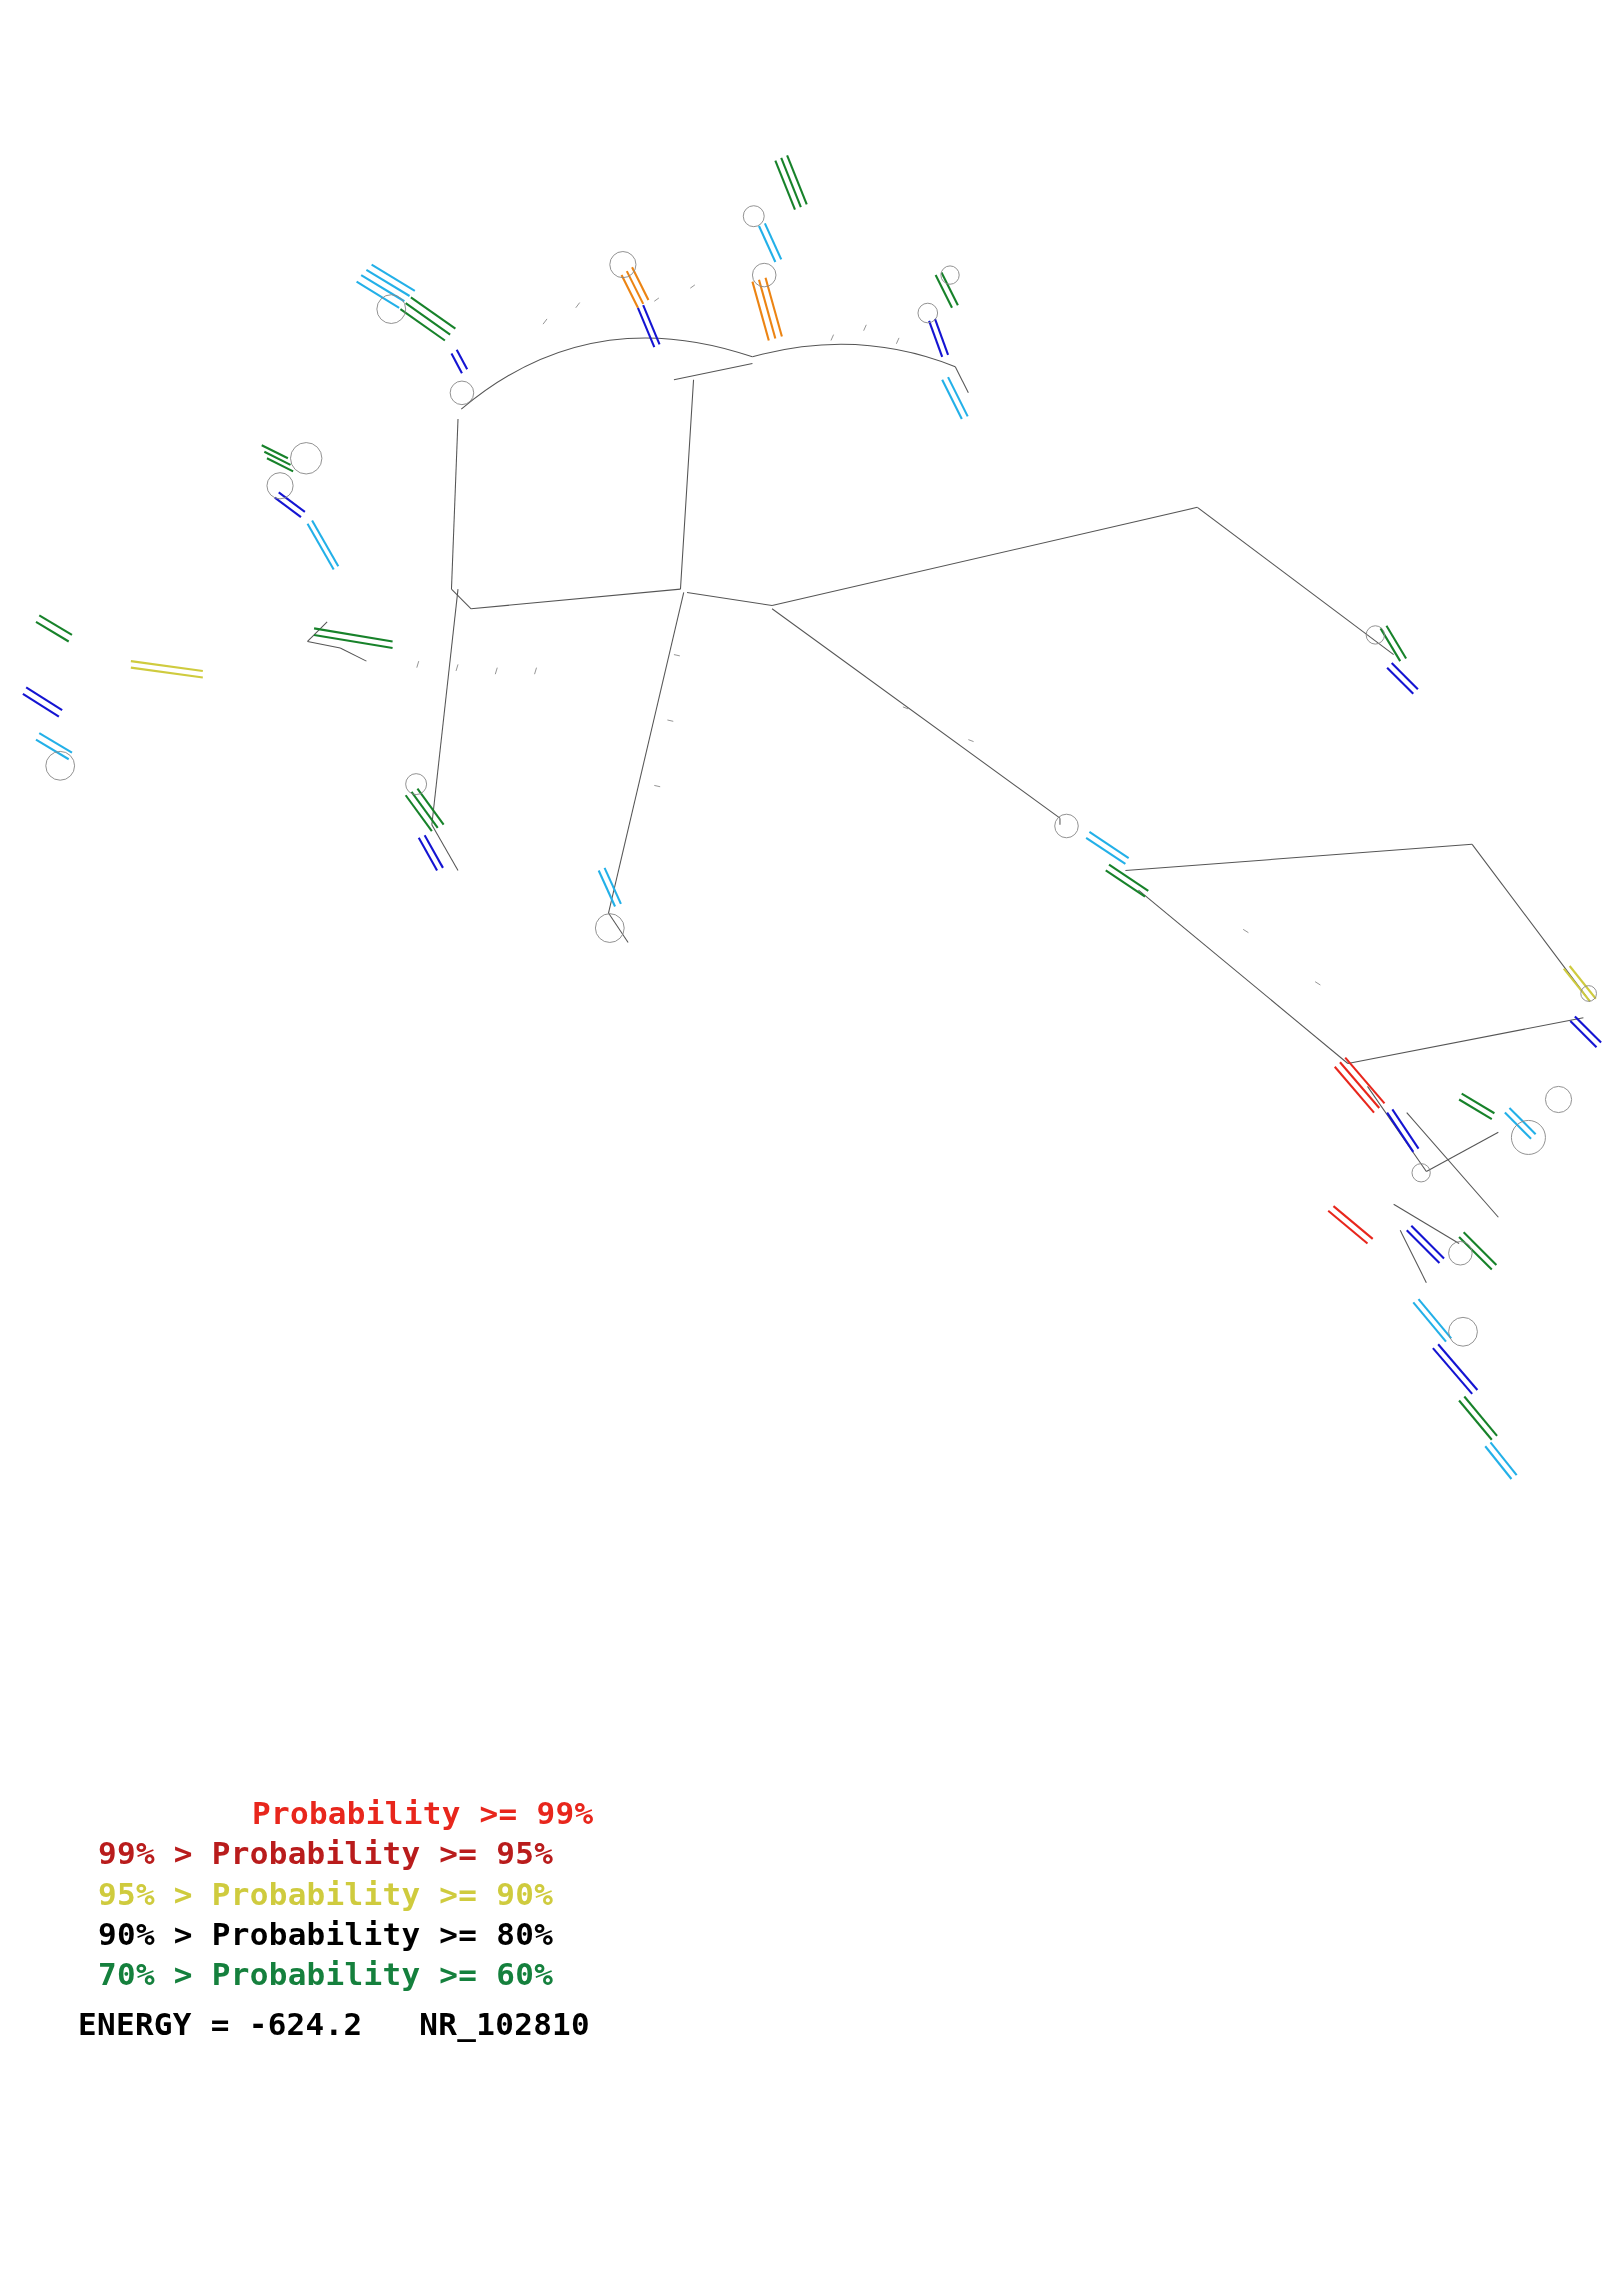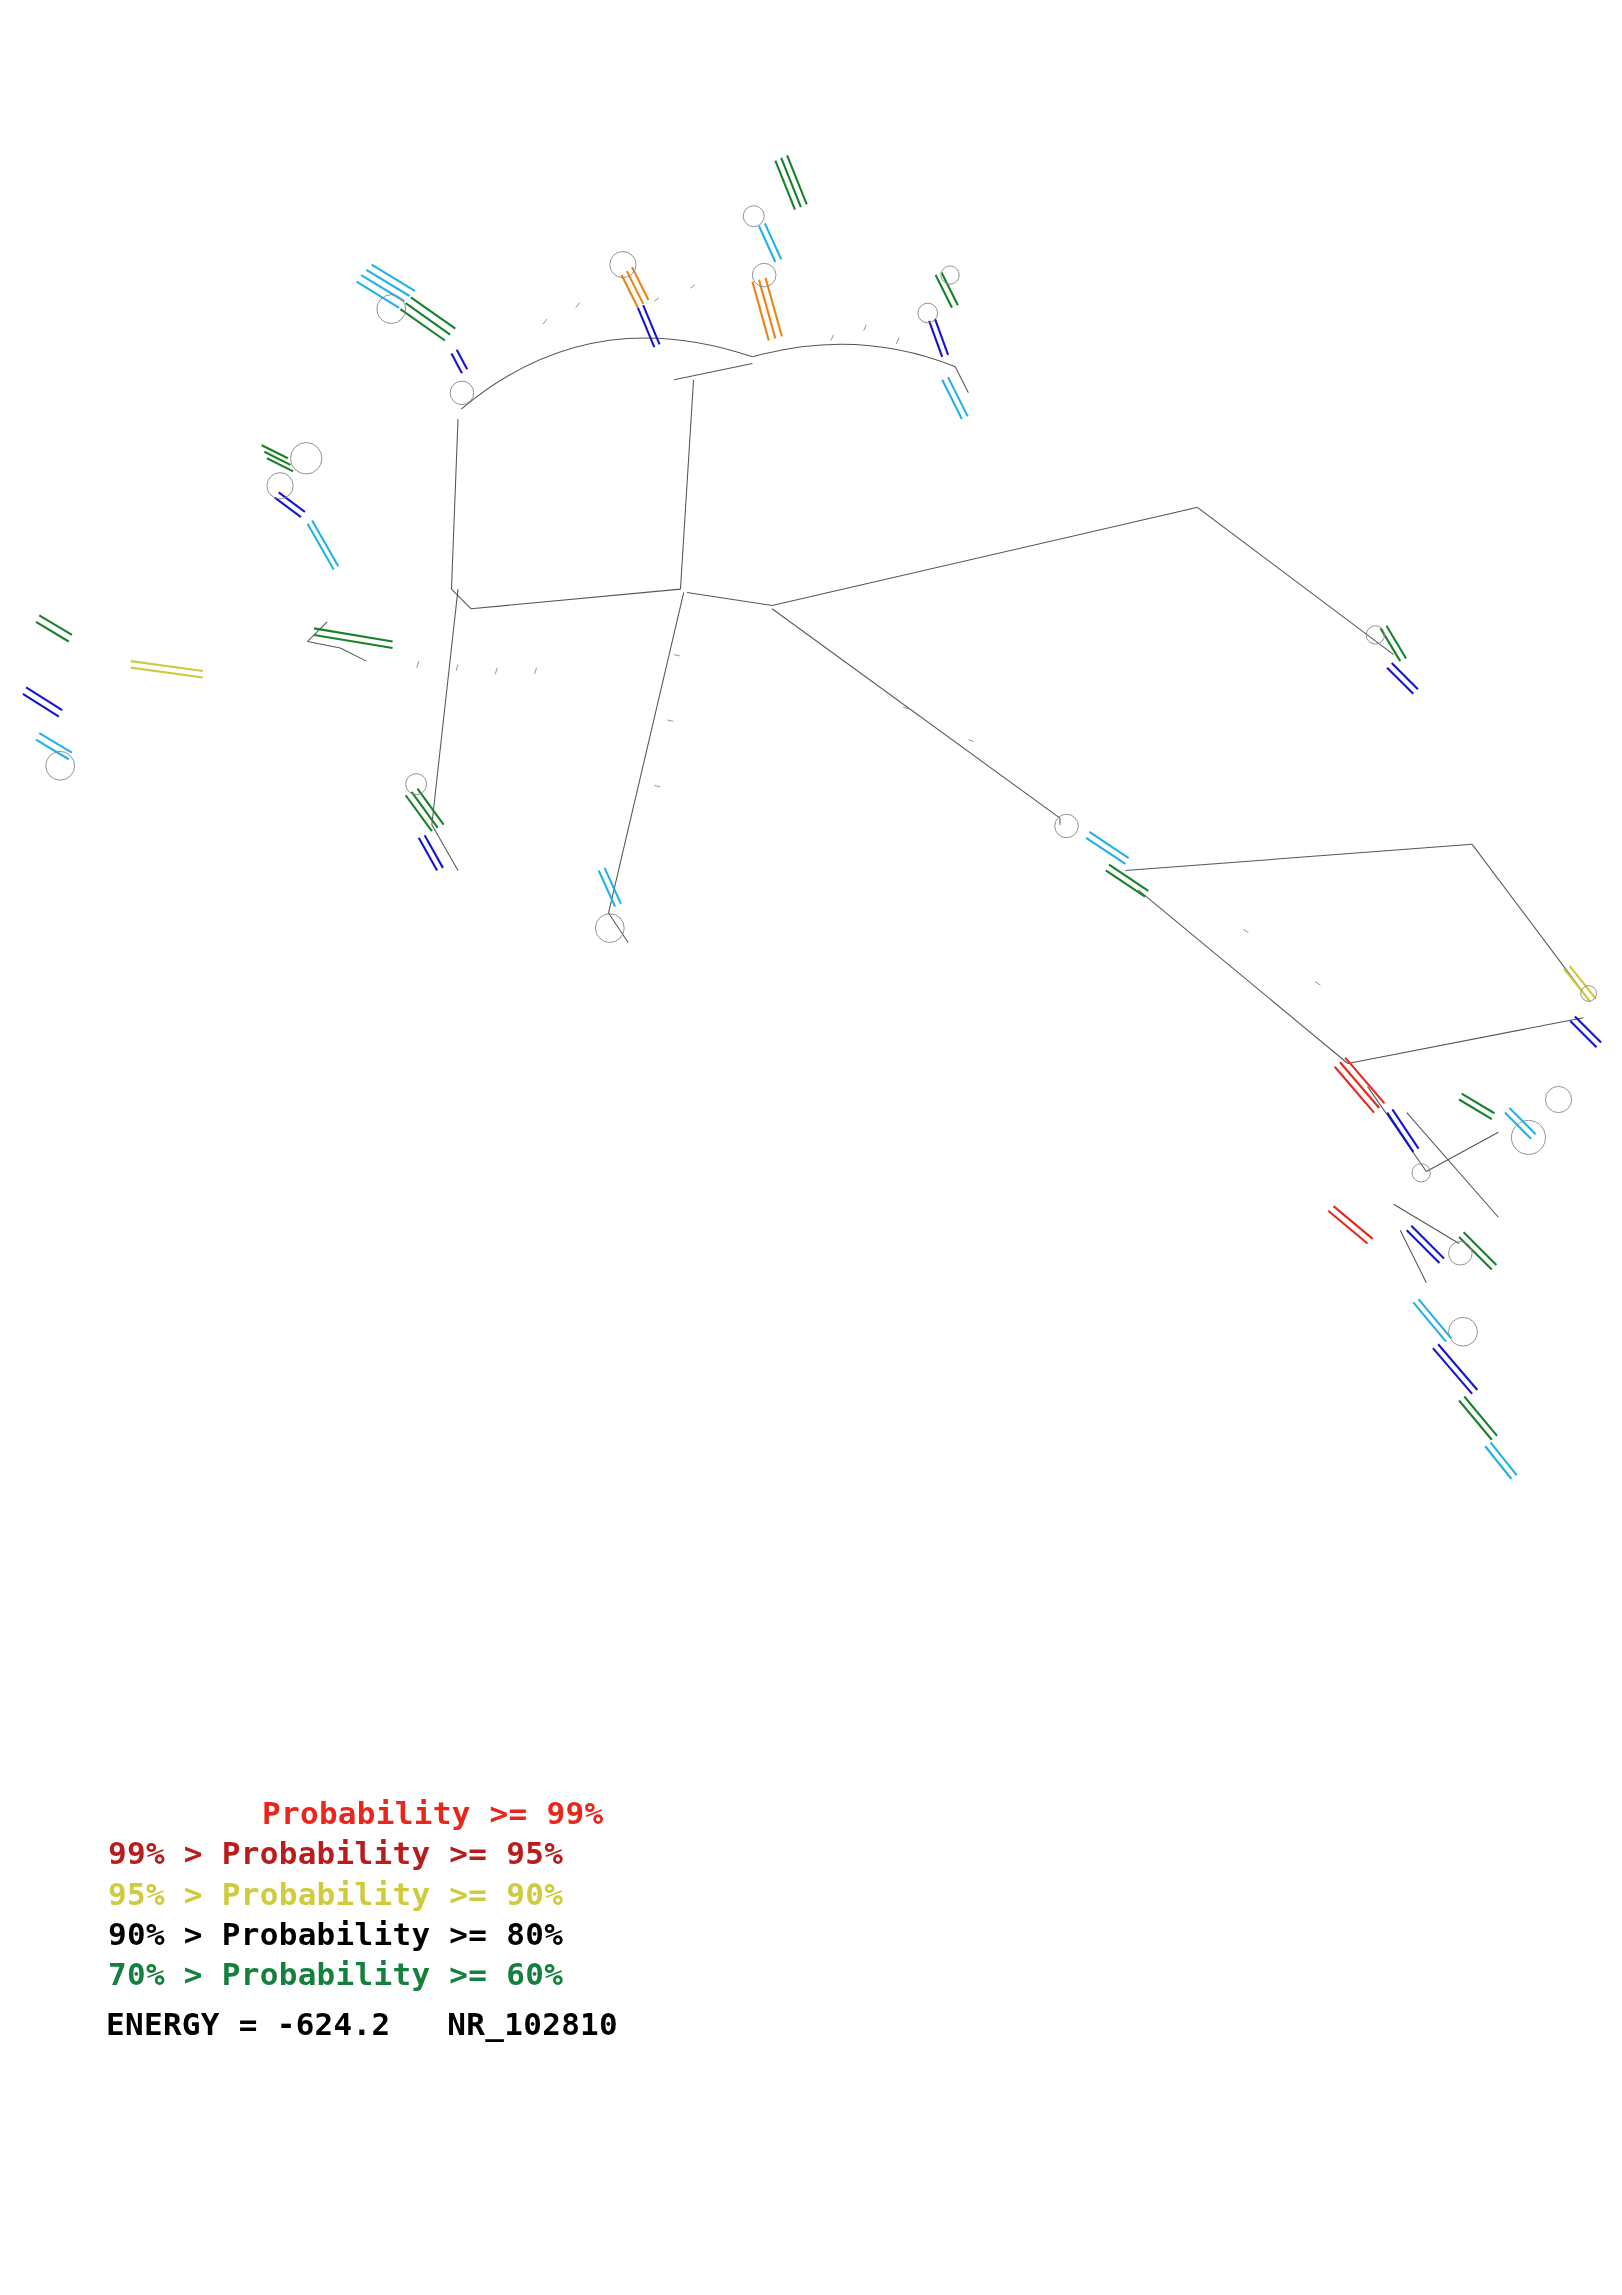--- a/index.html
+++ b/index.html
@@ -38,32 +38,31 @@
     padding: 0;
   }
   .legend-row {
     font-family: "DejaVu Sans Mono", monospace;
     font-size: 31px;
     font-weight: bold;
     letter-spacing: 0.3px;
     line-height: 1.30;
     white-space: pre;
     padding-left: 98px;
-    margin-left: 10px;
   }
   .legend-row.indent {
     padding-left: 252px;
   }
   #energy-row {
     font-family: "DejaVu Sans Mono", monospace;
     font-size: 31px;
     font-weight: bold;
     color: #000000;
     white-space: pre;
-    padding-left: 106px;
+    padding-left: 78px;
     padding-top: 11.8px;
     letter-spacing: 0.3px;
   }
 </style>
 </head>
 <body>
 
 <div id="structure-panel">
   <svg id="structure-svg" viewBox="0 0 2479 2550" xmlns="http://www.w3.org/2000/svg">
     <g fill="none" stroke="#555555" stroke-width="1.6">

